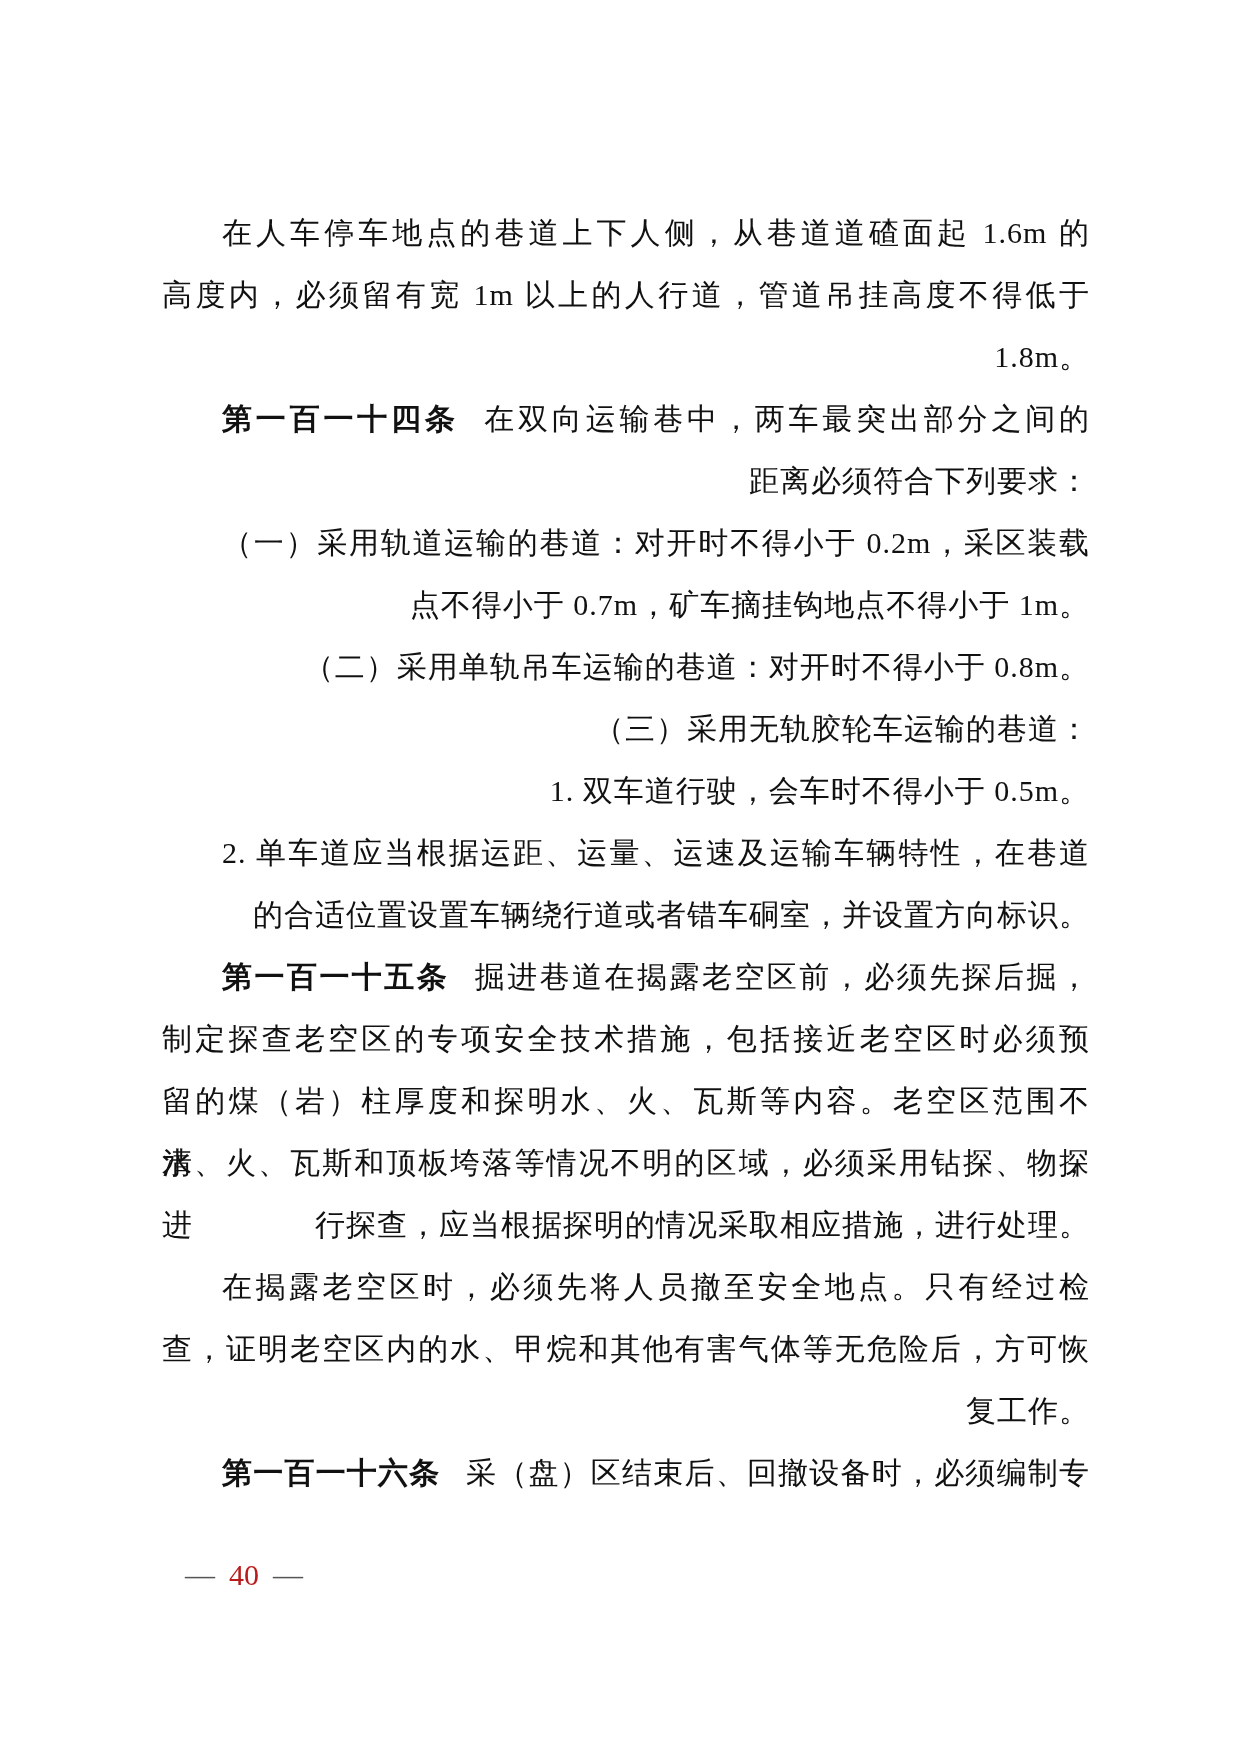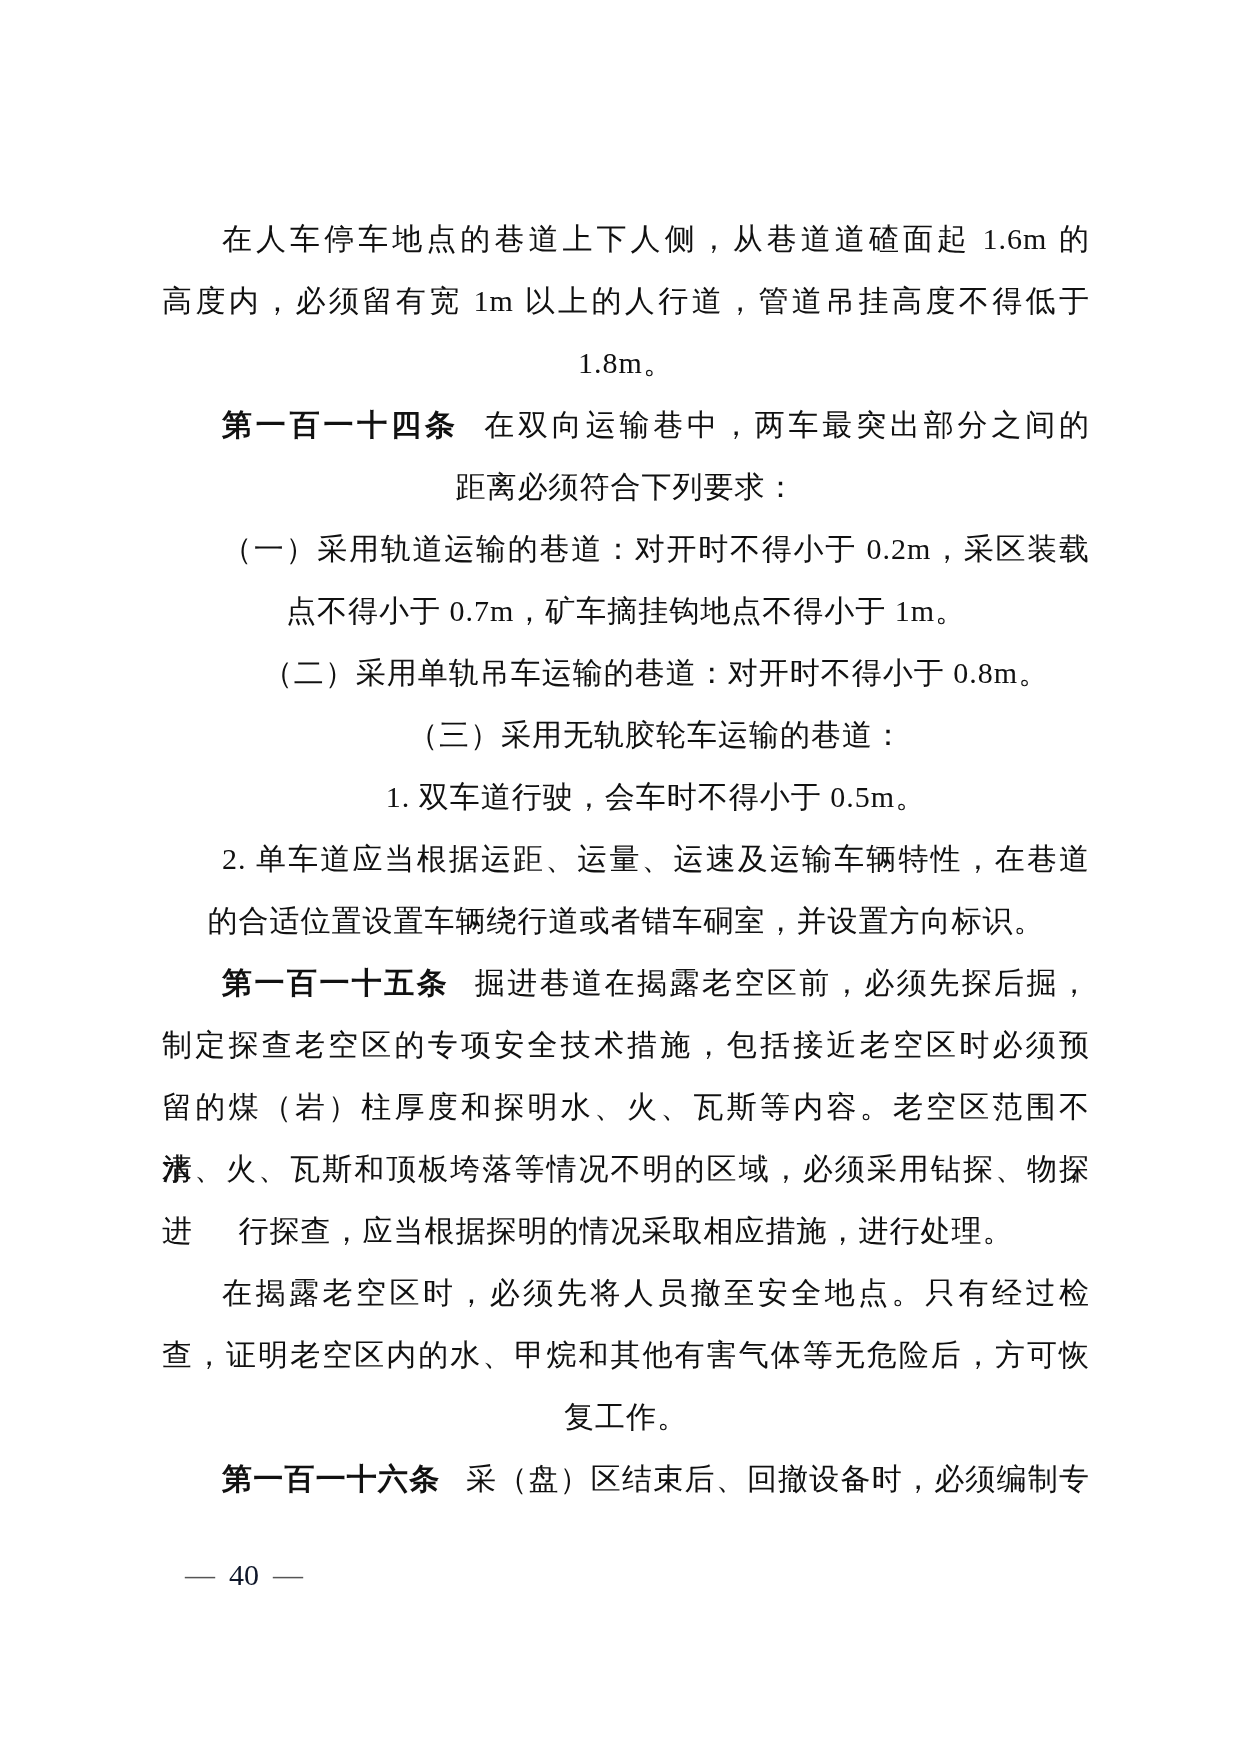--- a/index.html
+++ b/index.html
@@ -13,29 +13,29 @@
     height: 1753px;
     margin: 0 auto;
     background: #ffffff;
     overflow: hidden;
     font-family: "Liberation Serif", "DejaVu Serif", serif;
     color: #111111;
   }
   .content {
     position: absolute;
     left: 162px;
-    top: 208px;
+    top: 202px;
     width: 928px;
   }
   .line {
     height: 62px;
     line-height: 62px;
     font-size: 30px;
     letter-spacing: 1px;
-    text-align: center;
+    text-align: right;
     white-space: normal;
     overflow: visible;
   }
   .line.indent {
     text-indent: 2em;
   }
   .line.justify {
     text-align: justify;
     text-align-last: justify;
   }
@@ -52,21 +52,21 @@
     height: 44px;
     display: flex;
     align-items: center;
     font-size: 30px;
   }
   .footer .dash {
     color: #555555;
     line-height: 44px;
   }
   .footer .pagenum {
-    color: #0f172a;
+    color: #b91c1c;
     margin: 0 14px;
     line-height: 44px;
     font-family: "Liberation Serif", "DejaVu Serif", serif;
   }
 </style>
 </head>
 <body>
 
 <div class="page">
   <main class="content" id="content">

